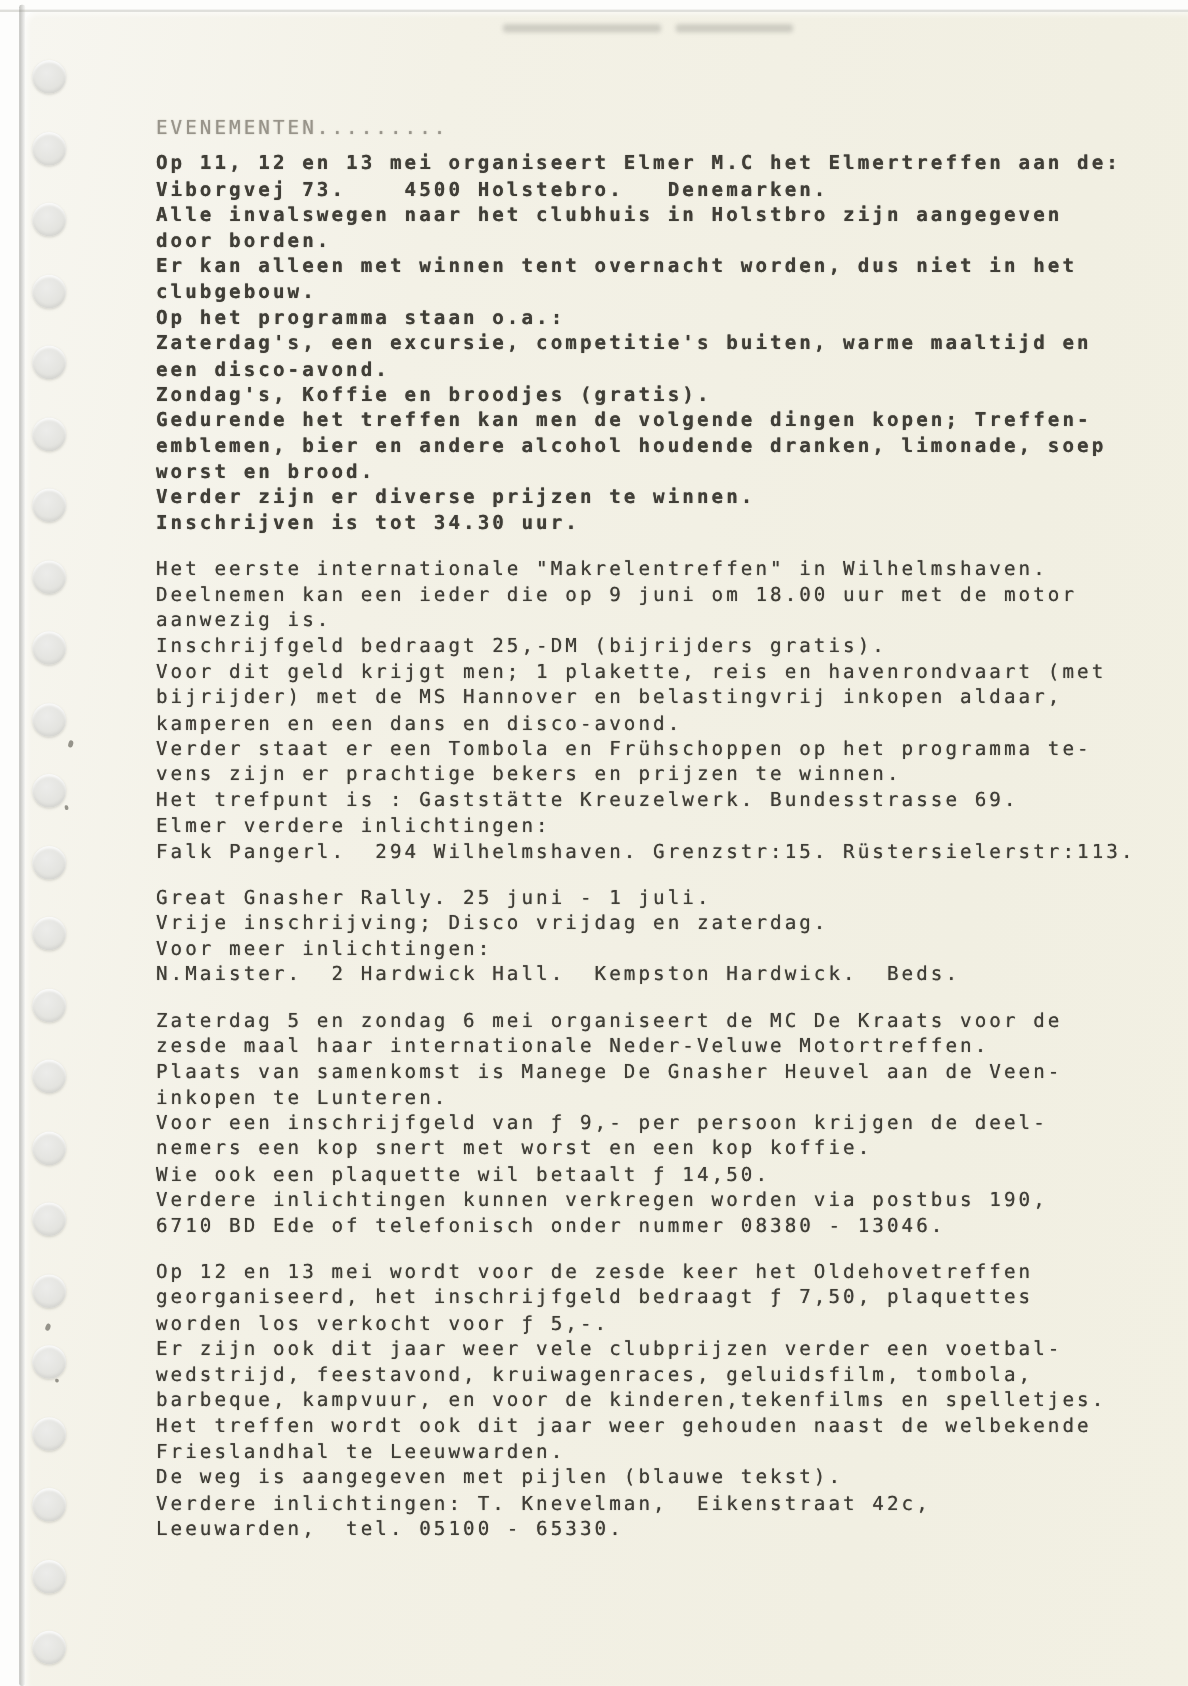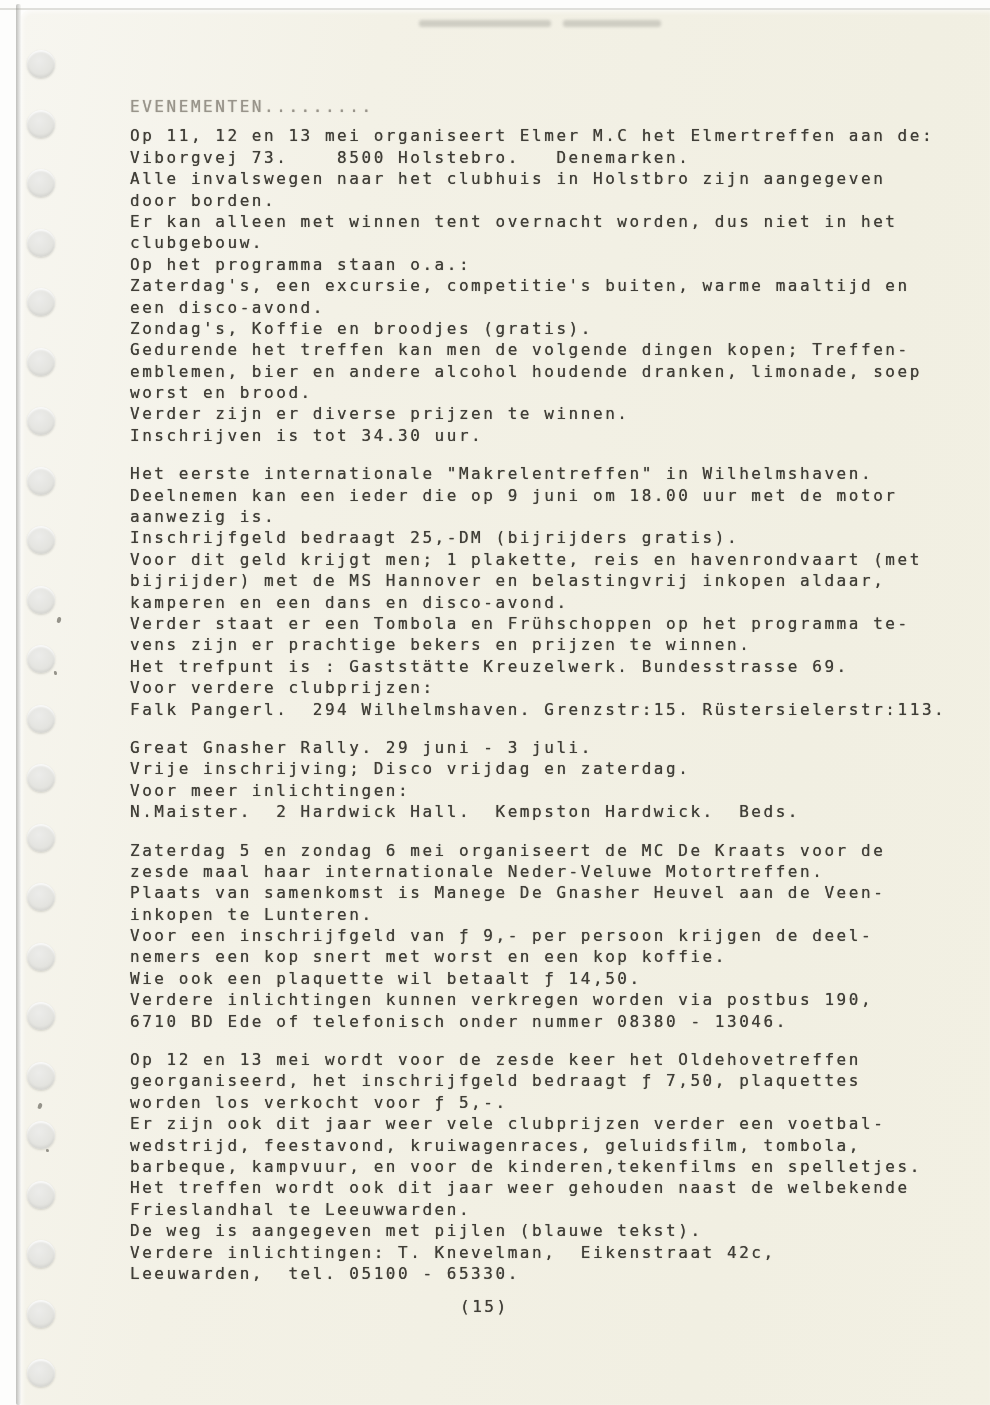--- a/index.html
+++ b/index.html
@@ -57,21 +57,21 @@
     letter-spacing: 2.55px;
     text-shadow: 0 0 0.7px rgba(64,62,55,0.85);
   }
   .doc-title {
     height: 21.4px; line-height: 21.4px; white-space: pre;
     color: #98948a;
     text-shadow: 0 0 1px rgba(152,148,138,0.9);
     margin-bottom: 8px;
   }
   .section { margin-top: 17px; }
-  .section:first-child { margin-top: 0; }
+  .section:first-child { margin-top: 0; font-weight: bold; }
   .line { height: 21.4px; line-height: 21.4px; white-space: pre; }
   .page-number {
     margin-top: 12px; padding-left: 330px;
     height: 21.4px; line-height: 21.4px; white-space: pre;
   }
 </style>
 </head>
 <body>
 
 <div class="scan-frame">
@@ -112,21 +112,21 @@
   <div class="speck s1"></div>
   <div class="speck s2"></div>
   <div class="speck s3"></div>
   <div class="speck s4"></div>
 
   <div class="text-block">
     <div class="doc-title">EVENEMENTEN.........</div>
     <div>
         <div class="section">
           <div class="line">Op 11, 12 en 13 mei organiseert Elmer M.C het Elmertreffen aan de:</div>
-          <div class="line">Viborgvej 73.    8500 Holstebro.   Denemarken.</div>
+          <div class="line">Viborgvej 73.    4500 Holstebro.   Denemarken.</div>
           <div class="line">Alle invalswegen naar het clubhuis in Holstbro zijn aangegeven</div>
           <div class="line">door borden.</div>
           <div class="line">Er kan alleen met winnen tent overnacht worden, dus niet in het</div>
           <div class="line">clubgebouw.</div>
           <div class="line">Op het programma staan o.a.:</div>
           <div class="line">Zaterdag's, een excursie, competitie's buiten, warme maaltijd en</div>
           <div class="line">een disco-avond.</div>
           <div class="line">Zondag's, Koffie en broodjes (gratis).</div>
           <div class="line">Gedurende het treffen kan men de volgende dingen kopen; Treffen-</div>
           <div class="line">emblemen, bier en andere alcohol houdende dranken, limonade, soep</div>
@@ -138,25 +138,25 @@
           <div class="line">Het eerste internationale "Makrelentreffen" in Wilhelmshaven.</div>
           <div class="line">Deelnemen kan een ieder die op 9 juni om 18.00 uur met de motor</div>
           <div class="line">aanwezig is.</div>
           <div class="line">Inschrijfgeld bedraagt 25,-DM (bijrijders gratis).</div>
           <div class="line">Voor dit geld krijgt men; 1 plakette, reis en havenrondvaart (met</div>
           <div class="line">bijrijder) met de MS Hannover en belastingvrij inkopen aldaar,</div>
           <div class="line">kamperen en een dans en disco-avond.</div>
           <div class="line">Verder staat er een Tombola en Frühschoppen op het programma te-</div>
           <div class="line">vens zijn er prachtige bekers en prijzen te winnen.</div>
           <div class="line">Het trefpunt is : Gaststätte Kreuzelwerk. Bundesstrasse 69.</div>
-          <div class="line">Voor verdere clubprijzen:</div>
+          <div class="line">Elmer verdere inlichtingen:</div>
           <div class="line">Falk Pangerl.  294 Wilhelmshaven. Grenzstr:15. Rüstersielerstr:113.</div>
         </div>
         <div class="section">
-          <div class="line">Great Gnasher Rally. 29 juni - 3 juli.</div>
+          <div class="line">Great Gnasher Rally. 25 juni - 1 juli.</div>
           <div class="line">Vrije inschrijving; Disco vrijdag en zaterdag.</div>
           <div class="line">Voor meer inlichtingen:</div>
           <div class="line">N.Maister.  2 Hardwick Hall.  Kempston Hardwick.  Beds.</div>
         </div>
         <div class="section">
           <div class="line">Zaterdag 5 en zondag 6 mei organiseert de MC De Kraats voor de</div>
           <div class="line">zesde maal haar internationale Neder-Veluwe Motortreffen.</div>
           <div class="line">Plaats van samenkomst is Manege De Gnasher Heuvel aan de Veen-</div>
           <div class="line">inkopen te Lunteren.</div>
           <div class="line">Voor een inschrijfgeld van ƒ 9,- per persoon krijgen de deel-</div>
@@ -172,15 +172,14 @@
           <div class="line">Er zijn ook dit jaar weer vele clubprijzen verder een voetbal-</div>
           <div class="line">wedstrijd, feestavond, kruiwagenraces, geluidsfilm, tombola,</div>
           <div class="line">barbeque, kampvuur, en voor de kinderen,tekenfilms en spelletjes.</div>
           <div class="line">Het treffen wordt ook dit jaar weer gehouden naast de welbekende</div>
           <div class="line">Frieslandhal te Leeuwwarden.</div>
           <div class="line">De weg is aangegeven met pijlen (blauwe tekst).</div>
           <div class="line">Verdere inlichtingen: T. Knevelman,  Eikenstraat 42c,</div>
           <div class="line">Leeuwarden,  tel. 05100 - 65330.</div>
         </div>
       </div>
-    <div class="page-number">(15)</div>
   </div>
 </div>
 
 </body></html>

